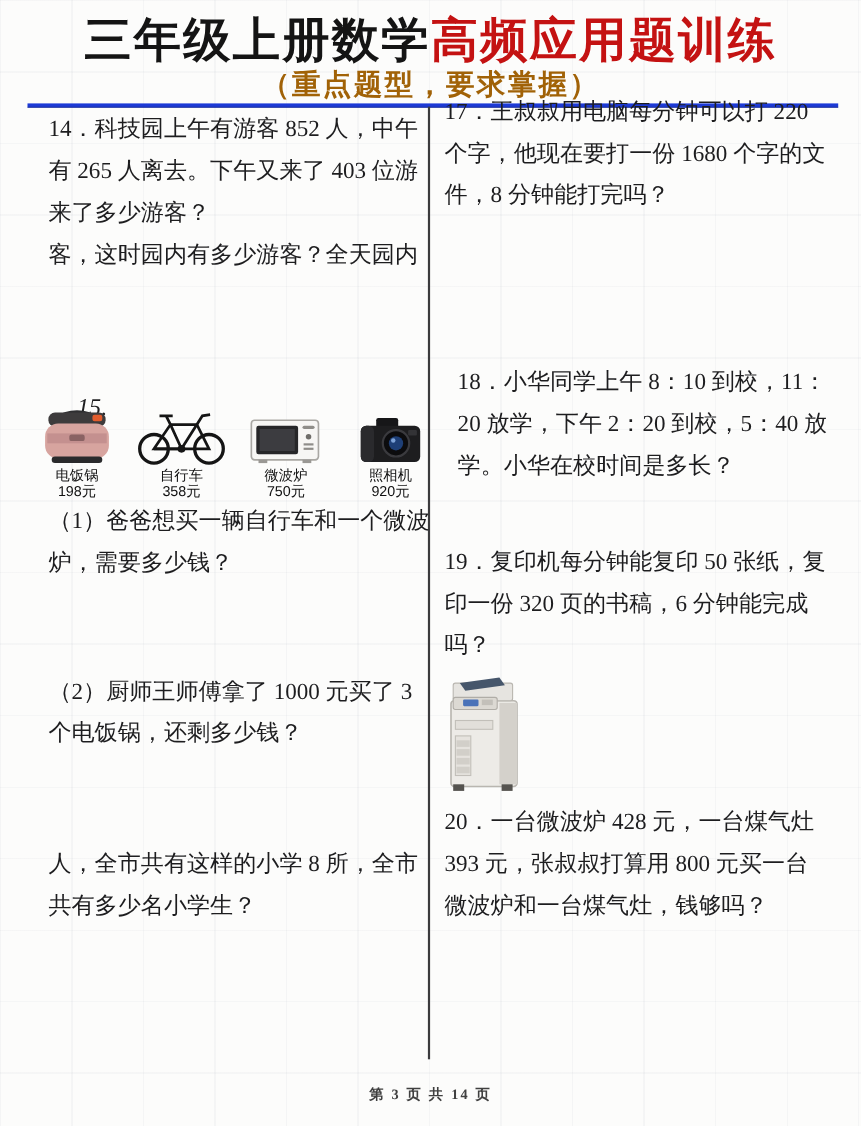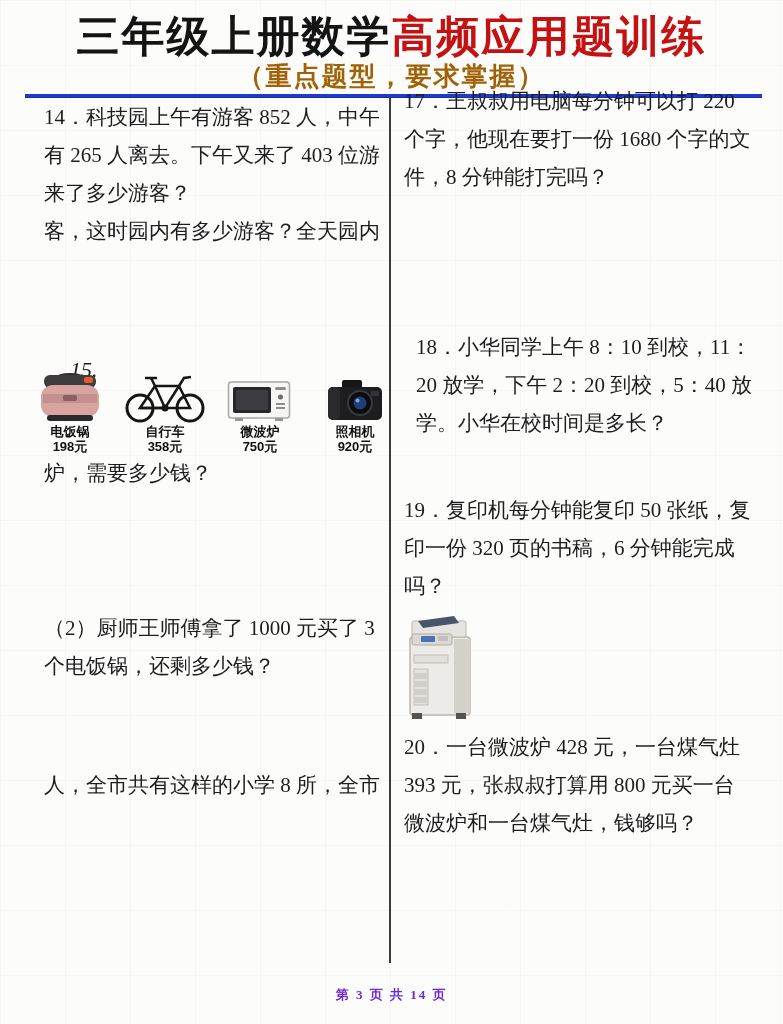--- a/index.html
+++ b/index.html
@@ -45,28 +45,28 @@
     background:#3b3b3d;
   }
   .prob { position:absolute; font-size:21px; }
   .prob .line { height:38px; line-height:38px; white-space:nowrap; }
   .prob-num { position:absolute; font-size:22px; }
   .products { position:absolute; left:25px; top:364px; width:362px; height:96px; }
   .product { position:absolute; top:0; width:90px; text-align:center; }
   .icon-wrap { height:60px; display:flex; align-items:flex-end; justify-content:center; }
   .pname, .pprice {
     font-family:"Liberation Sans", sans-serif;
-    font-size:13px; font-weight:700; line-height:15px; color:#111;
+    font-size:13px; font-weight:400; line-height:15px; color:#111;
     white-space:nowrap;
   }
   .copier { position:absolute; left:404px; top:607px; }
   .footer {
     position:absolute; top:986px; left:0; width:100%;
     text-align:center;
-    font-size:13px; font-weight:700; letter-spacing:2px; color:#6d28d9;
+    font-size:13px; font-weight:700; letter-spacing:2px; color:#404040;
   }
 </style>
 </head>
 <body>
 
 <div class="page">
 
   <div class="title">
     <span>三年级上册数学</span><span class="red">高频应用题训练</span>
   </div>
@@ -142,30 +142,32 @@
           <circle cx="31.5" cy="24.5" r="2" fill="#7da2d8"></circle>
           <rect x="45" y="15" width="8" height="5" rx="1" fill="#333336"></rect>
         </svg>
       </div>
       <div class="pname">照相机</div>
       <div class="pprice">920元</div>
     </div>
   </div>
 
   <div class="prob" style="left:44px; top:454px; width:344px;">
+    <div class="line">（1）爸爸想买一辆自行车和一个微波</div>
     <div class="line">炉，需要多少钱？</div>
   </div>
 
   <div class="prob" style="left:44px; top:609px; width:344px;font-family:Liberation Serif, serif;">
     <div class="line">（2）厨师王师傅拿了 1000 元买了 3</div>
     <div class="line">个电饭锅，还剩多少钱？</div>
   </div>
 
   <div class="prob" style="left:44px; top:766px; width:344px;">
     <div class="line">人，全市共有这样的小学 8 所，全市</div>
+    <div class="line">共有多少名小学生？</div>
   </div>
 
   <div class="prob" style="left:404px; top:82px; width:348px;">
     <div class="line">17．王叔叔用电脑每分钟可以打 220</div>
     <div class="line">个字，他现在要打一份 1680 个字的文</div>
     <div class="line">件，8 分钟能打完吗？</div>
   </div>
 
   <div class="prob" style="left:416px; top:296px; width:348px;margin-top:32px;">
     <div class="line">18．小华同学上午 8：10 到校，11：</div>

